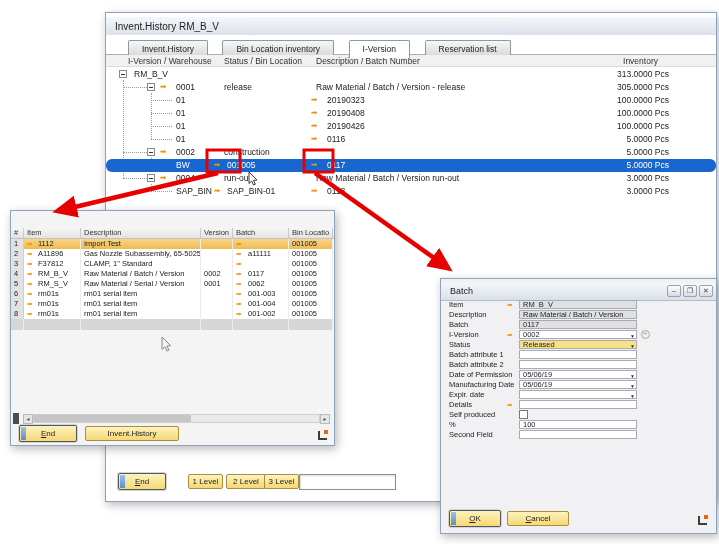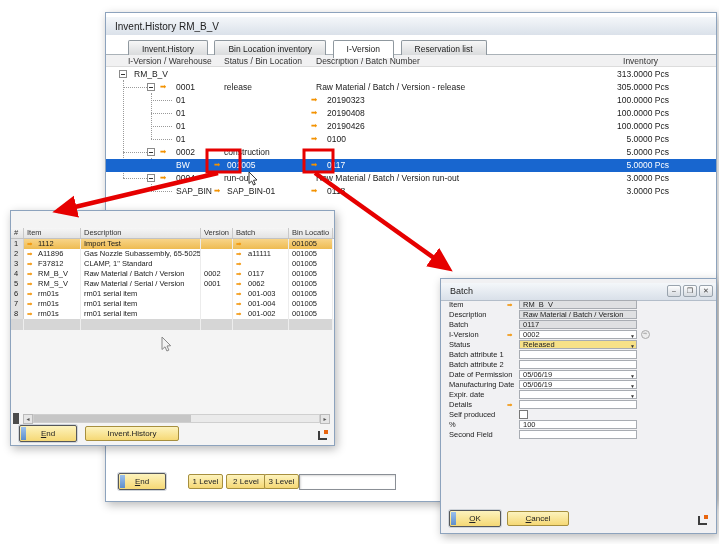--- a/index.html
+++ b/index.html
@@ -14,29 +14,29 @@
 
   
   .oar { position:absolute; width:10px; height:10px; font-style:normal; }
   .oar::before { content:"➡"; font-size:7.5px; color:#f39200; position:absolute; top:0; left:0; line-height:10px; }
 
   
   .main { left:105px; top:12px; width:612px; height:490px; }
   .main .titlebar { height:20px; }
   .main .titlebar .ttl { top:4px; font-size:10px; }
   .tabstrip { position:absolute; left:0; top:22px; right:0; height:20px; border-bottom:1px solid #aab2b8; background:#fff; }
-  .tab { position:relative; display:inline-block; margin-left:2px; top:3px; padding:0 13px; height:17px; line-height:16px; font-size:8.5px; color:#222; background:linear-gradient(#f7f7f7,#d5d7d9); border:1px solid #8f989f; border-bottom:none; border-radius:2px 2px 0 0; }
+  .tab { position:relative; display:inline-block; margin-left:10px; top:3px; padding:0 13px; height:17px; line-height:16px; font-size:8.5px; color:#222; background:linear-gradient(#f7f7f7,#d5d7d9); border:1px solid #8f989f; border-bottom:none; border-radius:2px 2px 0 0; }
   .tab.active { background:#fff; height:18px; z-index:2; }
   .tab:first-child { margin-left:22px; }
   .cols { position:absolute; left:0; top:42px; right:0; height:12px; background:#f1f1f2; border-bottom:1px solid #dcdcdc; font-size:8.5px; color:#333; }
   .cols span { position:absolute; top:1px; white-space:nowrap; }
   .tree { position:absolute; left:0; top:55px; right:0; height:135px; }
   .trow { position:absolute; left:0; right:0; height:13px; font-size:8.5px; color:#1a1a1a; }
   .trow .cell { position:absolute; top:1px; white-space:nowrap; }
-  .trow.sel { background:#1866cf; color:#fff; }
+  .trow.sel { background:#1866cf; color:#fff;border-radius:6px; }
   .inv { position:absolute; top:1px; right:47px; text-align:right; }
   .exp { position:absolute; top:2px; width:8px; height:8px; background:#fff; border:1px solid #8a8a8a; }
   .exp::after { content:""; display:block; width:4px; height:1px; background:#333; margin:3px auto 0; }
   .tl  { position:absolute; width:0; border-left:1px dotted #9a9a9a; }
   .tlh { position:absolute; height:0; border-top:1px dotted #9a9a9a; }
 
   .footer { position:absolute; left:0; top:458px; right:0; height:24px; }
   .ybtn { position:absolute; height:15px; background:linear-gradient(#fdf3bd,#f5d875); border:1px solid #a68f3e; border-radius:2px; font-size:8px; color:#222; text-align:center; }
   .ybtn .bt { display:block; line-height:13px; }
   .ybtn.default { height:17px; border-color:#55575a; box-shadow:0 0 0 1px #cfd4da; }
@@ -156,21 +156,21 @@
       </div>
       <div class="trow" style="top:52px">
         <span class="cell" style="left:70px">01</span>
         <i class="oar" style="left:205px;top:1px"></i>
         <span class="cell" style="left:221px">20190426</span>
         <span class="inv">100.0000 Pcs</span>
       </div>
       <div class="trow" style="top:65px">
         <span class="cell" style="left:70px">01</span>
         <i class="oar" style="left:205px;top:1px"></i>
-        <span class="cell" style="left:221px">0100</span>
+        <span class="cell" style="left:221px">0116</span>
         <span class="inv">5.0000 Pcs</span>
       </div>
       <div class="trow" style="top:78px">
         <span class="exp" style="left:41px"></span>
         <i class="oar" style="left:54px;top:1px"></i>
         <span class="cell" style="left:70px">0002</span>
         <span class="cell" style="left:118px">construction</span>
         <span class="inv">5.0000 Pcs</span>
       </div>
       <div class="trow sel" style="top:91px">

